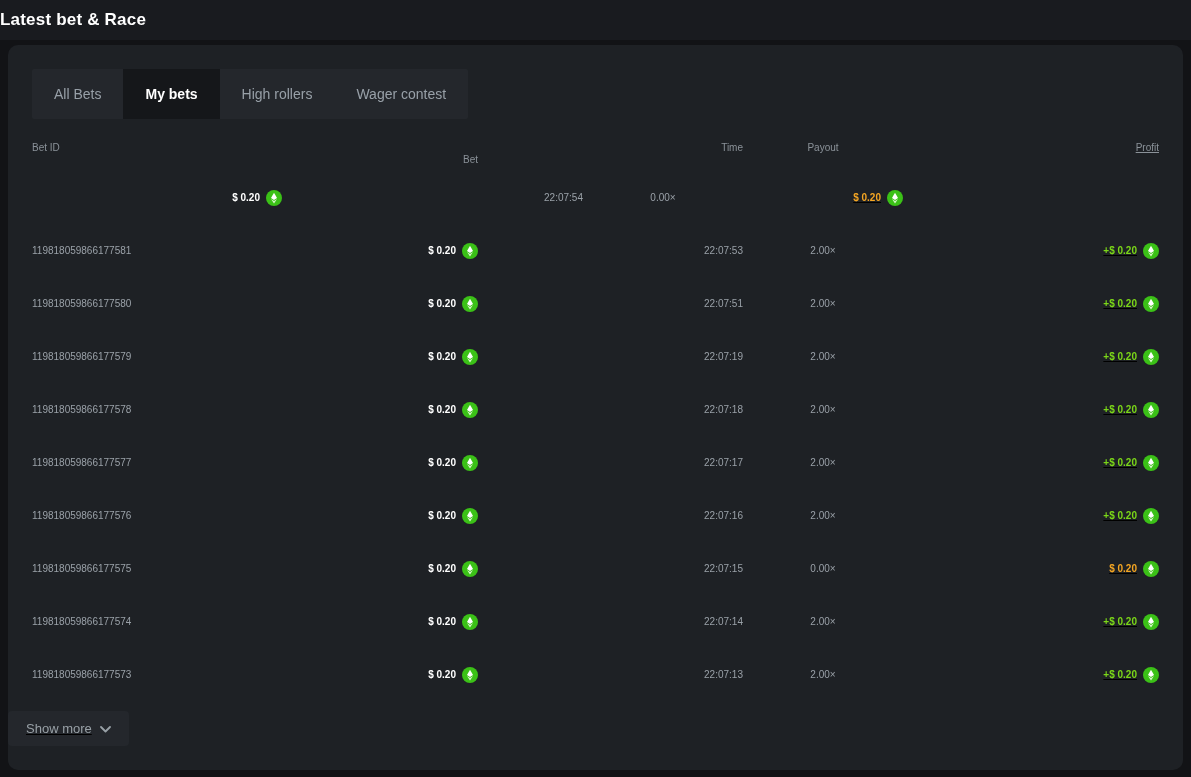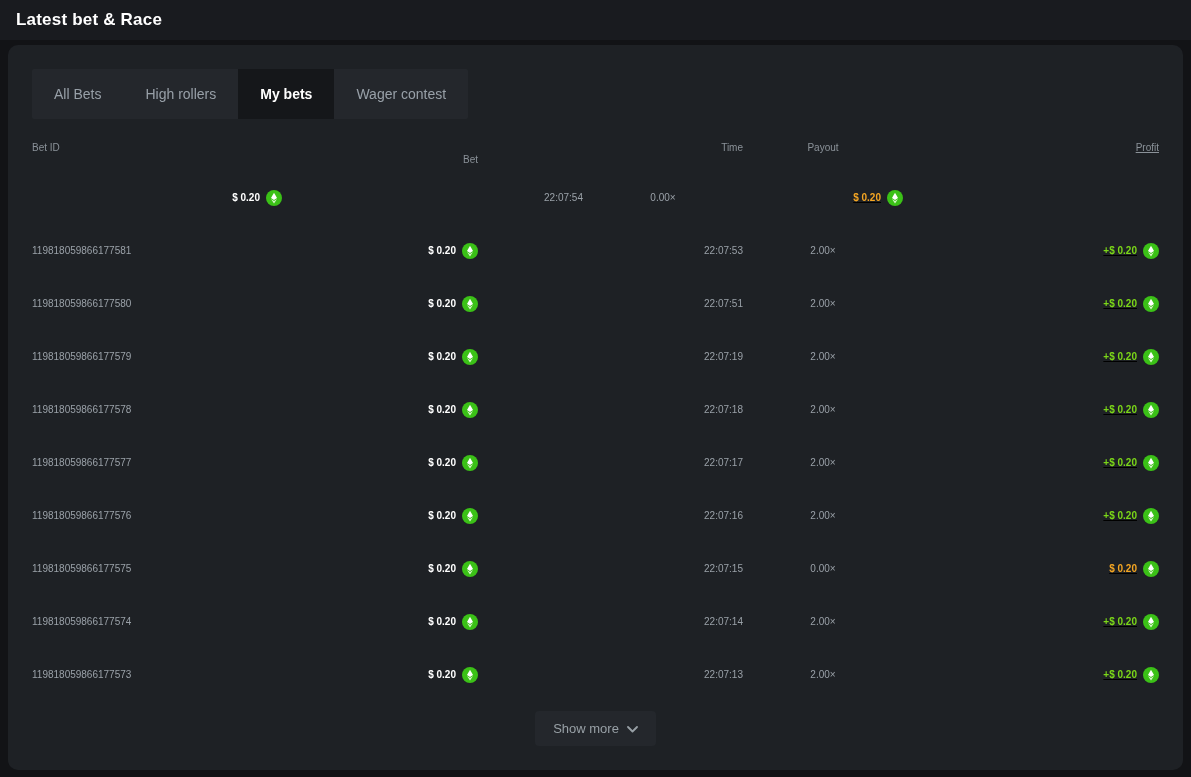--- a/index.html
+++ b/index.html
@@ -9,21 +9,21 @@
     height: 777px;
     background: #121316;
     font-family: "Liberation Sans", sans-serif;
     overflow: hidden;
   }
   .topbar {
     height: 40px;
     background: #191b1f;
     display: flex;
     align-items: center;
-    padding: 0 16px;
+    padding: 0 0;
   }
   .topbar .title {
     color: #ffffff;
     font-size: 17px;
     font-weight: bold;
     letter-spacing: .2px;
   }
   .panel {
     margin: 5px 8px 7px 8px;
     background: #1e2125;
@@ -75,22 +75,23 @@
   .bet-amount { color: #ffffff; font-weight: bold; }
   .profit-amount { font-weight: bold; }
   .coin {
     width: 16px; height: 16px;
     display: inline-block;
     flex: 0 0 16px;
   }
   
   .showmore-wrap {
     display: flex;
-    justify-content: center;
+    justify-content: flex-start;
     margin-top: 10px;
+    text-decoration: underline;
   }
   .showmore {
     background: #24272c;
     border: none;
     border-radius: 4px;
     color: #98a0a6;
     font-size: 13px;
     font-family: "Liberation Sans", sans-serif;
     padding: 10px 18px;
     display: flex;
@@ -104,22 +105,22 @@
 <body>
 
 <div class="topbar">
   <div class="title">Latest bet &amp; Race</div>
 </div>
 
 <div class="panel">
 
   <div class="tabs">
     <div class="tab">All Bets</div>
+    <div class="tab active">My bets</div>
     <div class="tab">High rollers</div>
-    <div class="tab active">My bets</div>
     <div class="tab">Wager contest</div>
   </div>
 
   <div class="table">
     <div class="trow thead">
       <div class="c-betid">Bet ID</div>
       <div class="c-bet" style="text-align:right;margin-top:24px;">Bet</div>
       <div></div>
       <div class="c-time">Time</div>
       <div class="c-payout">Payout</div>

